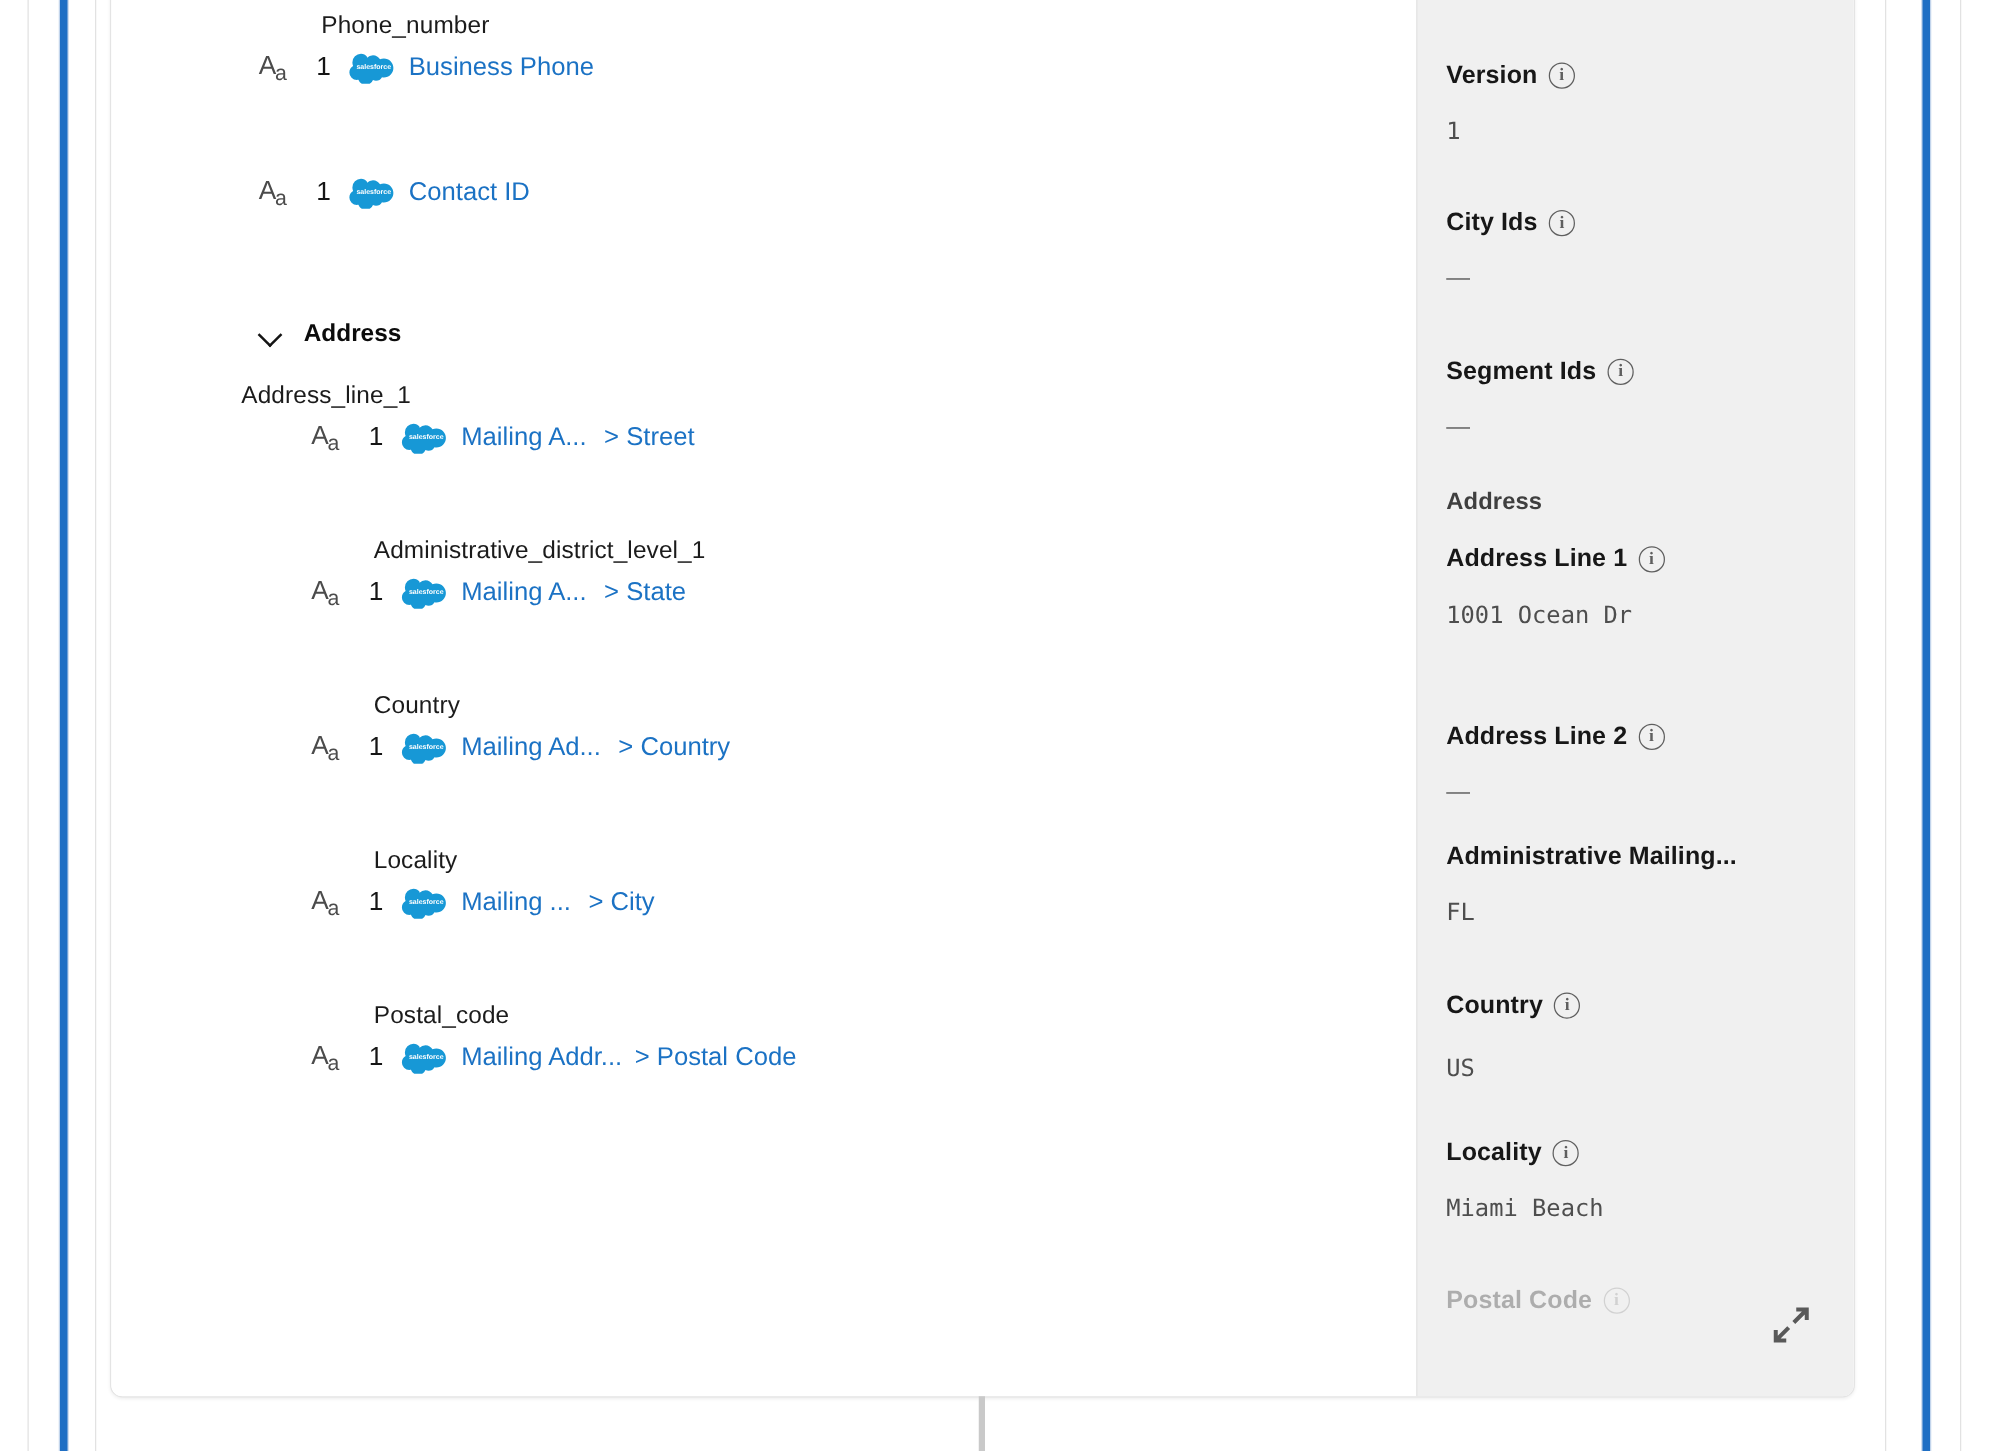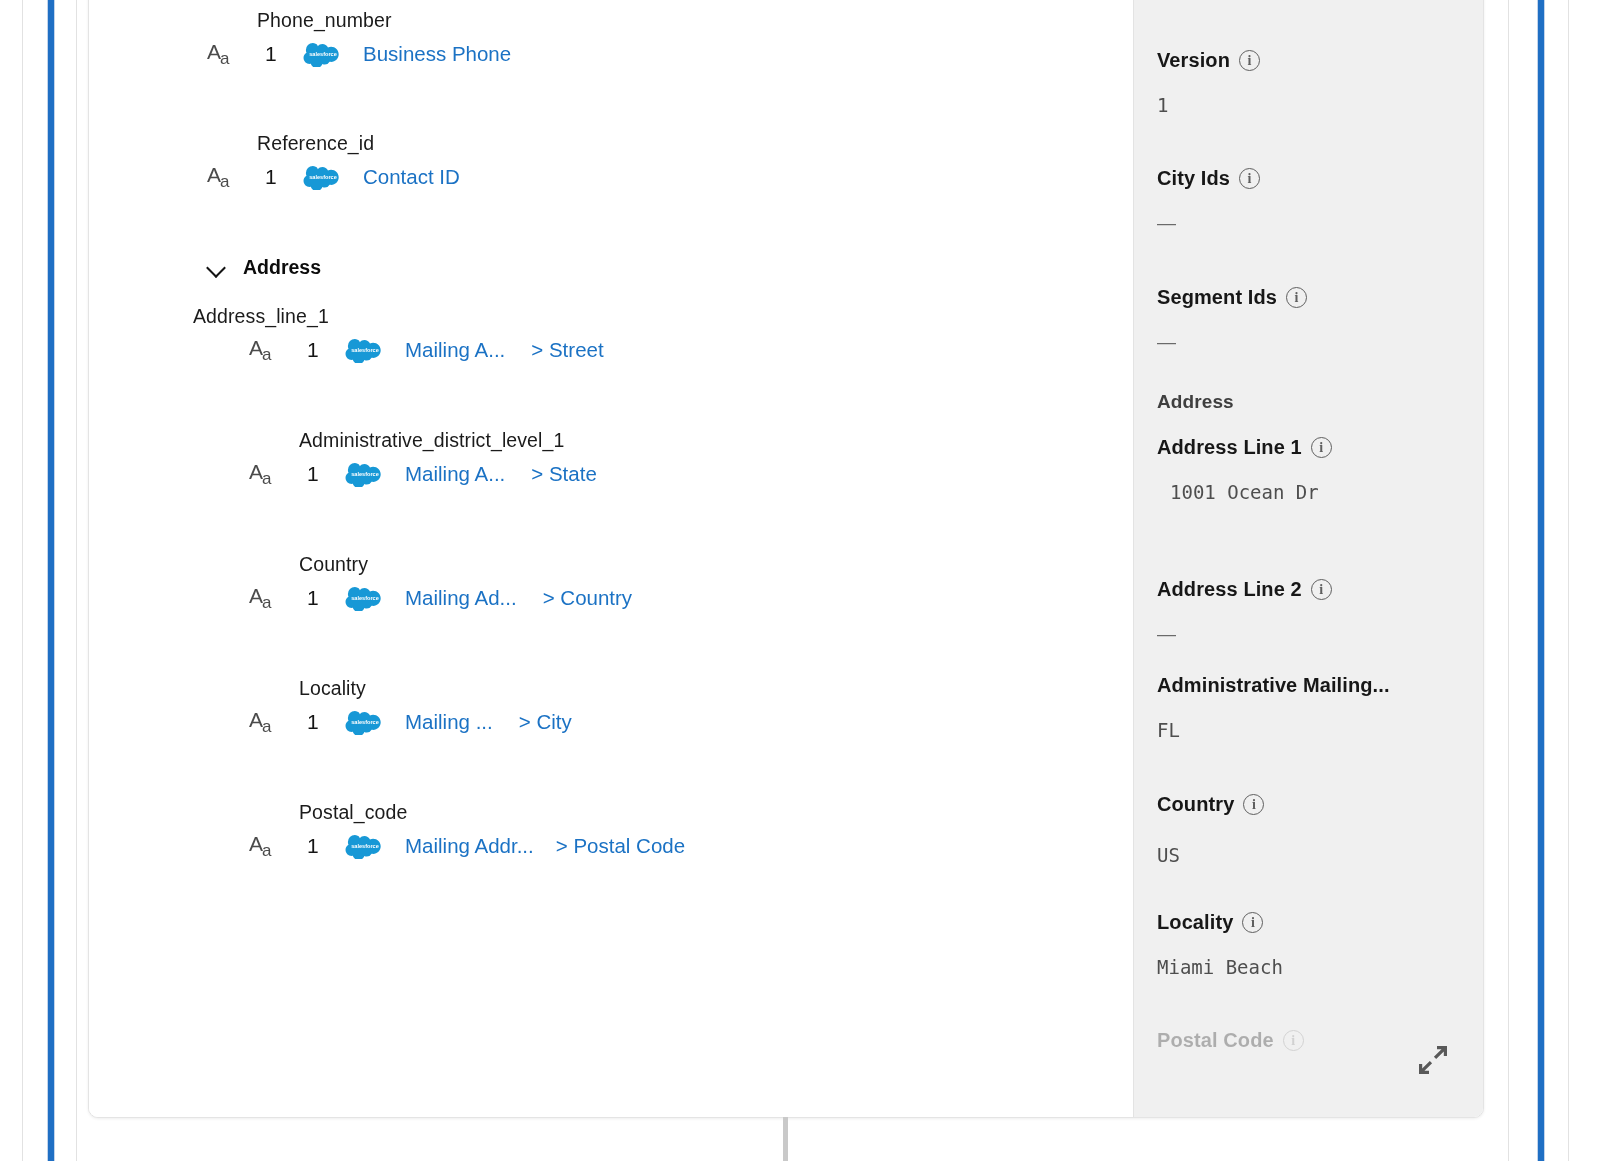--- a/index.html
+++ b/index.html
@@ -48,21 +48,21 @@
 
   .field-label {
     font-size: 19.5px;
     color: #1b1b1b;
     font-weight: 400;
     letter-spacing: .1px;
   }
   .mapping-row {
     display: flex;
     align-items: center;
-    gap: 12px;
+    gap: 0;
     margin-top: 9px;
   }
   .type-icon {
     width: 46px;
     flex: 0 0 46px;
     color: #4b4b4b;
     font-size: 21px;
     line-height: 1;
     position: relative;
     font-family: "Liberation Sans", sans-serif;
@@ -212,21 +212,20 @@
             <svg viewBox="0 0 40 26" xmlns="http://www.w3.org/2000/svg">
               <path fill="#1798d6" d="M14.6 5.2a6.6 6.6 0 0 1 4.8-2.1c2.4 0 4.5 1.3 5.6 3.3a7.6 7.6 0 0 1 3.1-.7c4.2 0 7.6 3.4 7.6 7.6s-3.4 7.6-7.6 7.6c-.5 0-1-.05-1.5-.15a5.5 5.5 0 0 1-4.8 2.85 5.5 5.5 0 0 1-2.4-.55 6.3 6.3 0 0 1-5.8 3.85 6.3 6.3 0 0 1-5.9-4.05c-.4.08-.8.12-1.2.12A6 6 0 0 1 .5 16.95a6 6 0 0 1 3-5.2 6.9 6.9 0 0 1-.6-2.8A6.9 6.9 0 0 1 9.8 2.05c2 0 3.7.9 4.8 2.35z"></path>
               <text x="20" y="14.6" font-family="Liberation Sans, sans-serif" font-size="5.6" font-weight="700" fill="#ffffff" text-anchor="middle">salesforce</text>
             </svg>
           </span>
           <span class="link">Business Phone</span>
         </div>
       </div>
 
       <div class="field-block" style="left:30px; top:153px;">
-        <div class="field-label" style="margin-left:138px;">Reference_id</div>
         <div class="mapping-row" style="margin-left:88px;">
           <span class="type-icon"><span class="big">A</span><span class="small">a</span></span>
           <span class="count">1</span>
           <span class="sf-logo">
             <svg viewBox="0 0 40 26" xmlns="http://www.w3.org/2000/svg">
               <path fill="#1798d6" d="M14.6 5.2a6.6 6.6 0 0 1 4.8-2.1c2.4 0 4.5 1.3 5.6 3.3a7.6 7.6 0 0 1 3.1-.7c4.2 0 7.6 3.4 7.6 7.6s-3.4 7.6-7.6 7.6c-.5 0-1-.05-1.5-.15a5.5 5.5 0 0 1-4.8 2.85 5.5 5.5 0 0 1-2.4-.55 6.3 6.3 0 0 1-5.8 3.85 6.3 6.3 0 0 1-5.9-4.05c-.4.08-.8.12-1.2.12A6 6 0 0 1 .5 16.95a6 6 0 0 1 3-5.2 6.9 6.9 0 0 1-.6-2.8A6.9 6.9 0 0 1 9.8 2.05c2 0 3.7.9 4.8 2.35z"></path>
               <text x="20" y="14.6" font-family="Liberation Sans, sans-serif" font-size="5.6" font-weight="700" fill="#ffffff" text-anchor="middle">salesforce</text>
             </svg>
           </span>
           <span class="link">Contact ID</span>
@@ -348,21 +347,21 @@
           <div class="d-dash" style="margin-top:22px;">—</div>
         </div>
 
         <div class="d-row d-section" style="top:412px;">Address</div>
 
         <div class="d-row" style="top:457px;">
           <div class="d-label">
             <span>Address Line 1</span>
             <span class="info">i</span>
           </div>
-          <div class="d-value" style="margin-top:22px;text-align:center;">1001 Ocean Dr</div>
+          <div class="d-value" style="margin-top:22px;">1001 Ocean Dr</div>
         </div>
 
         <div class="d-row" style="top:599px;">
           <div class="d-label">
             <span>Address Line 2</span>
             <span class="info">i</span>
           </div>
           <div class="d-dash" style="margin-top:22px;">—</div>
         </div>
 

